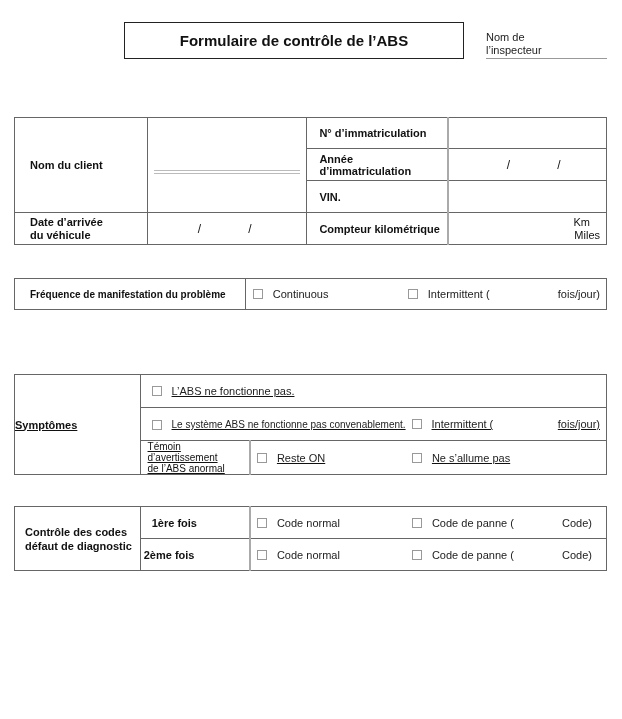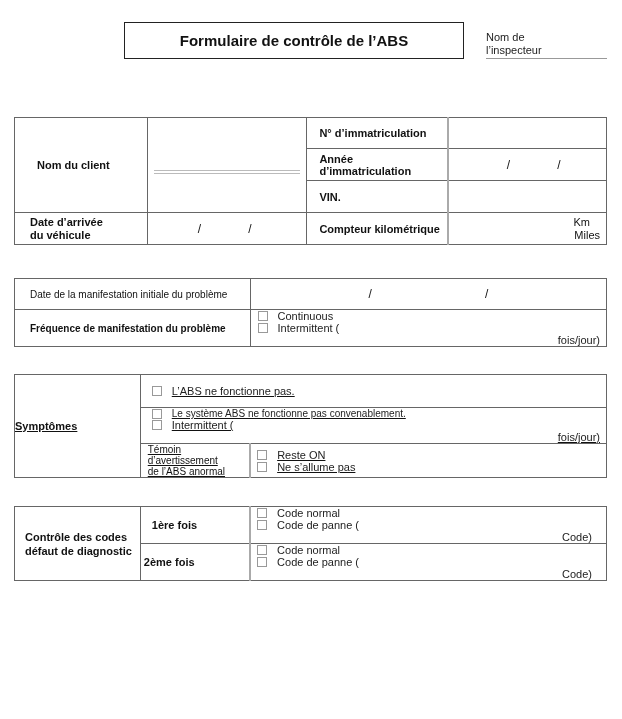--- a/index.html
+++ b/index.html
@@ -11,21 +11,21 @@
   td { padding:0; font-size:11px; }
   .bl { font-weight:bold; }
   .t1 { left:14px; top:117px; width:593px; border:1.5px solid #333; }
   .t1 td { border:1px solid #666; }
   .t2 { left:14px; top:278px; width:593px; border:1.5px solid #333; }
   .t2 td { border:1px solid #666; }
   .t3 { left:14px; top:374px; width:593px; border:1.5px solid #333; }
   .t3 td { border:1px solid #666;text-decoration:underline; }
   .t4 { left:14px; top:506px; width:593px; border:1.5px solid #333; }
   .t4 td { border:1px solid #666; }
-  .cell-inner { display:flex; align-items:flex-start; height:100%; box-sizing:border-box;flex-direction:column; }
+  .cell-inner { display:flex; align-items:flex-end; height:100%; box-sizing:border-box; }
   .cb { display:inline-block; width:8px; height:8px; border:1px solid #999; margin-right:10px; vertical-align:middle; }
   .opt { display:inline-flex; align-items:center; font-size:11px; color:#222; }
   .slash { display:inline-block; font-size:12px; }
   .grey-v { border-left:2px solid #aaa !important; }
 </style>
 </head>
 <body>
 
 <div class="abs title-box">
     <span>Formulaire de contrôle de l’ABS</span>
@@ -37,21 +37,21 @@
 
 <table class="t1">
   <colgroup>
       <col style="width:133px">
       <col style="width:160px">
       <col style="width:141px">
       <col style="width:159px">
     </colgroup>
   <tbody>
       <tr style="height:31px">
-    <td rowspan="3" class="bl" style="padding-left:22px"><span>Nom du client</span></td>
+    <td rowspan="3" class="bl" style="padding-left:15px"><span>Nom du client</span></td>
     <td rowspan="3" style="vertical-align:middle; padding:0 6px;">
       <div style="margin-top:14px;border-top:1px solid #bbb;border-bottom:1px solid #bbb;height:2px;"></div>
     </td>
     <td class="bl" style="padding-left:12px"><span>N° d’immatriculation</span></td>
     <td class="grey-v"></td>
   </tr>
   <tr style="height:32px">
     <td class="bl" style="padding-left:12px"><span>Année d’immatriculation</span></td>
     <td class="grey-v">
       <span class="slash" style="margin-left:58px">/</span>
@@ -79,27 +79,20 @@
   </tr>
 </tbody>
   </table>
 
 <table class="t2">
   <colgroup>
       <col style="width:236px">
       <col style="width:357px">
     </colgroup>
   <tbody>
-      <tr style="height:31px">
-    <td style="padding-left:15px;font-size:10px"><span>Date de la manifestation initiale du problème</span></td>
-    <td>
-      <span class="slash" style="margin-left:118px">/</span>
-      <span class="slash" style="margin-left:110px">/</span>
-    </td>
-  </tr>
   <tr style="height:31px">
     <td class="bl" style="padding-left:15px;font-size:10px"><span>Fréquence de manifestation du problème</span></td>
     <td>
       <div class="cell-inner" style="padding-left:7px;">
         <span class="opt" style="width:155px">
               <span class="cb"></span>
               <span>Continuous</span>
             </span>
         <span class="opt" style="width:150px">
               <span class="cb"></span>

